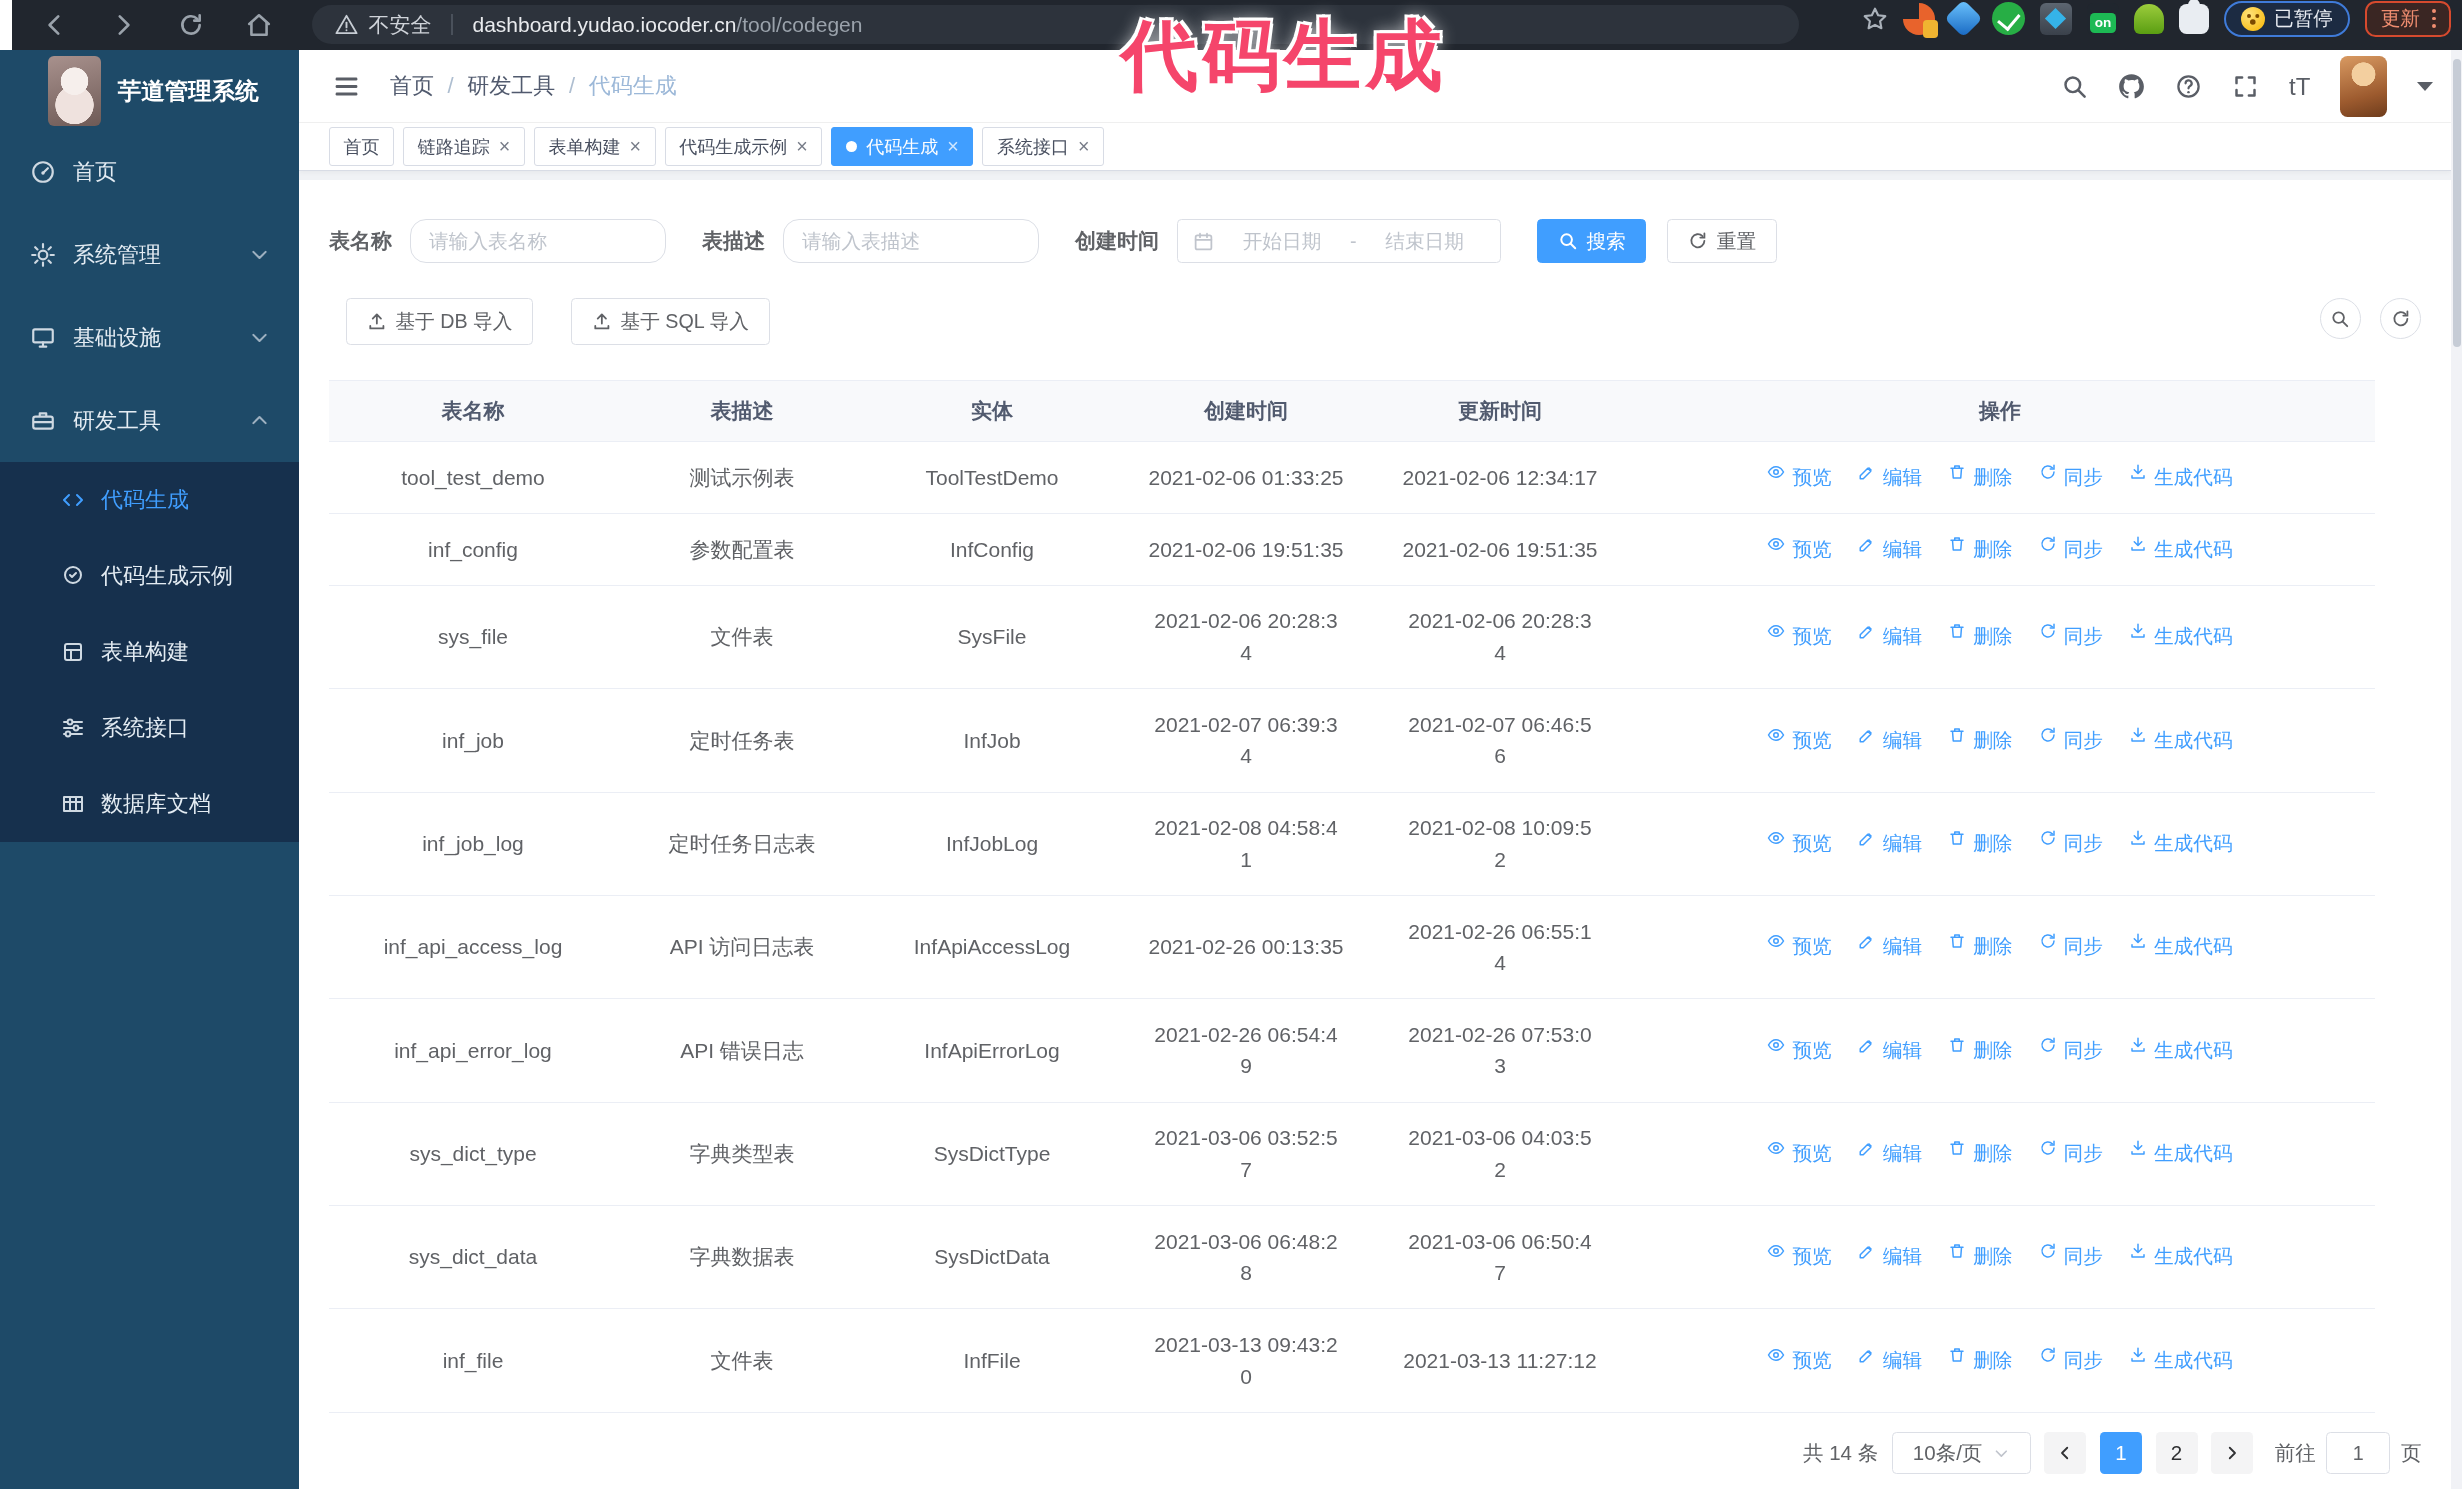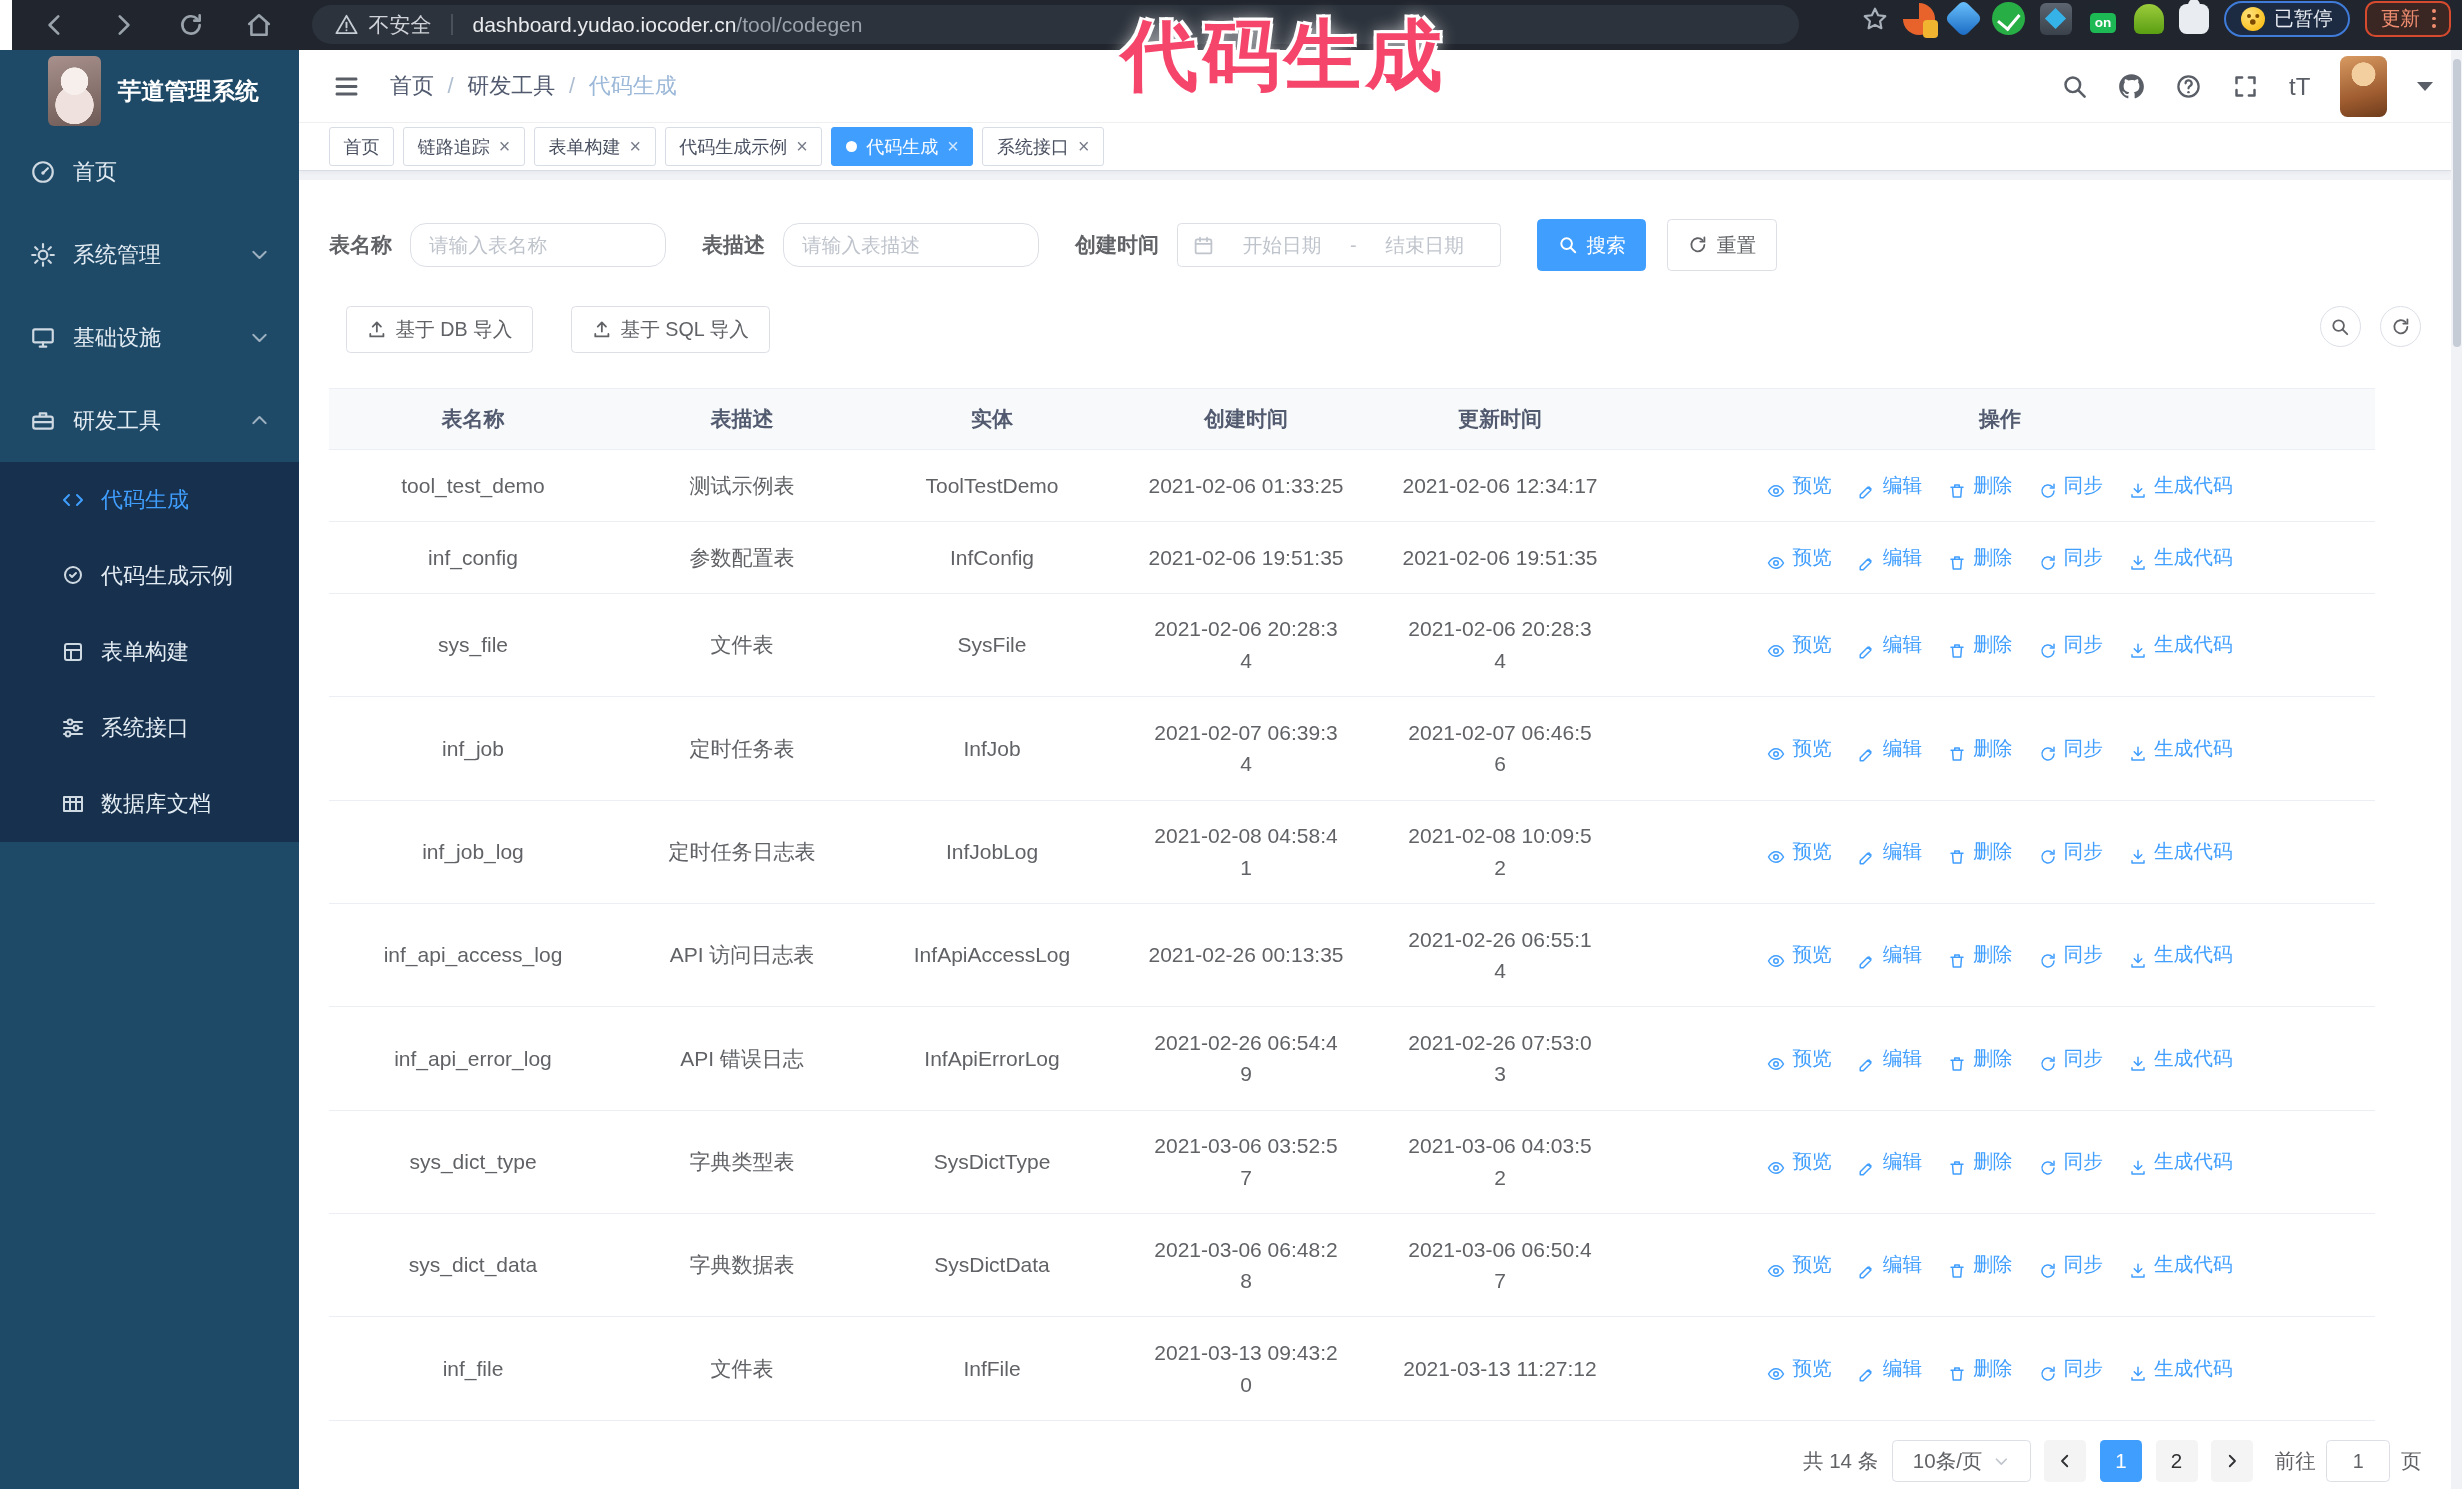--- a/index.html
+++ b/index.html
@@ -91,38 +91,38 @@
   .content{position:relative;padding:0 30px}
   .filter-row{display:flex;align-items:center;margin-top:39px;font-size:21px}
   .f-label{font-weight:700;color:#606266;margin-right:18px;white-space:nowrap}
   .f-input{width:256px;height:44px;border:0.8px solid #dcdfe6;border-radius:16px;padding:0 18px;font-size:19.7px;color:#606266;outline:none}
   .f-input::placeholder{color:#bfc4cc}
   .gap48{margin-left:36px}
   .datebox{width:324px;height:44px;border:0.8px solid #dcdfe6;border-radius:4.5px;display:flex;align-items:center;
            padding:0 15px;color:#bfc4cc;font-size:19.7px;gap:7.6px}
   .datebox .cal{width:21px;height:21px;color:#c0c4cc;flex:none}
   .datebox .dcell{flex:1;text-align:center}
-  .btn{height:52px;border-radius:4.5px;font-size:19.7px;display:inline-flex;align-items:center;gap:9px;padding:0 19.7px;cursor:pointer;white-space:nowrap}
+  .btn{height:44px;border-radius:4.5px;font-size:19.7px;display:inline-flex;align-items:center;gap:9px;padding:0 19.7px;cursor:pointer;white-space:nowrap}
   .btn .icn{width:19.7px;height:19.7px}
   .btn-primary{background:#409eff;border:0.8px solid #409eff;color:#fff;margin-left:36px}
   .btn-plain{background:#fff;border:0.8px solid #dcdfe6;color:#606266;margin-left:21px}
   .btn-row{position:relative;display:flex;gap:21px;margin-top:35px}
   .btn-row .btn{margin-left:17px;height:47px}
   .mini-circles{position:absolute;right:0;top:0;display:flex;gap:19.7px}
   .circle-btn{width:41px;height:41px;border-radius:50%;border:0.8px solid #dcdfe6;background:#fff;color:#606266;
               display:flex;align-items:center;justify-content:center;cursor:pointer}
   .circle-btn .icn{width:19.7px;height:19.7px}
 
   table{margin-top:35px;width:2046px;table-layout:fixed;border-collapse:collapse;font-size:21px;color:#606266}
   thead th{height:61px;background:#f8f9fb;border-top:0.8px solid #ebeef5;border-bottom:0.8px solid #ebeef5;
            font-weight:700;color:#515a6e;font-size:21px;text-align:center}
   tbody td{border-bottom:0.8px solid #ebeef5;text-align:center;padding:19.7px 7.6px;line-height:1.5;vertical-align:middle}
   .cell-time{white-space:pre-line}
   .actions{display:flex;justify-content:center;align-items:center;gap:26px}
-  .action-link{color:#409eff;font-size:19.7px;display:inline-flex;align-items:flex-end;gap:7px;cursor:pointer;white-space:nowrap}
+  .action-link{color:#409eff;font-size:19.7px;display:inline-flex;align-items:flex-start;gap:7px;cursor:pointer;white-space:nowrap}
   .action-link .icn{width:18px;height:18px}
 
   .pager{display:flex;align-items:center;justify-content:flex-end;gap:13.6px;margin-top:19.7px;font-size:20.5px;color:#606266}
   .size-select{width:139px;height:42px;border:0.8px solid #dcdfe6;border-radius:4.5px;display:flex;align-items:center;
                justify-content:center;gap:10.6px;cursor:pointer;color:#606266}
   .size-select .icn{width:16.7px;height:16.7px;color:#c0c4cc}
   .pg-btn{min-width:42px;height:42px;border-radius:4.5px;background:#f4f4f5;color:#303133;display:flex;align-items:center;
           justify-content:center;cursor:pointer;font-size:20.5px}
   .pg-btn.active{background:#409eff;color:#fff}
   .pg-btn .icn{width:18px;height:18px}

